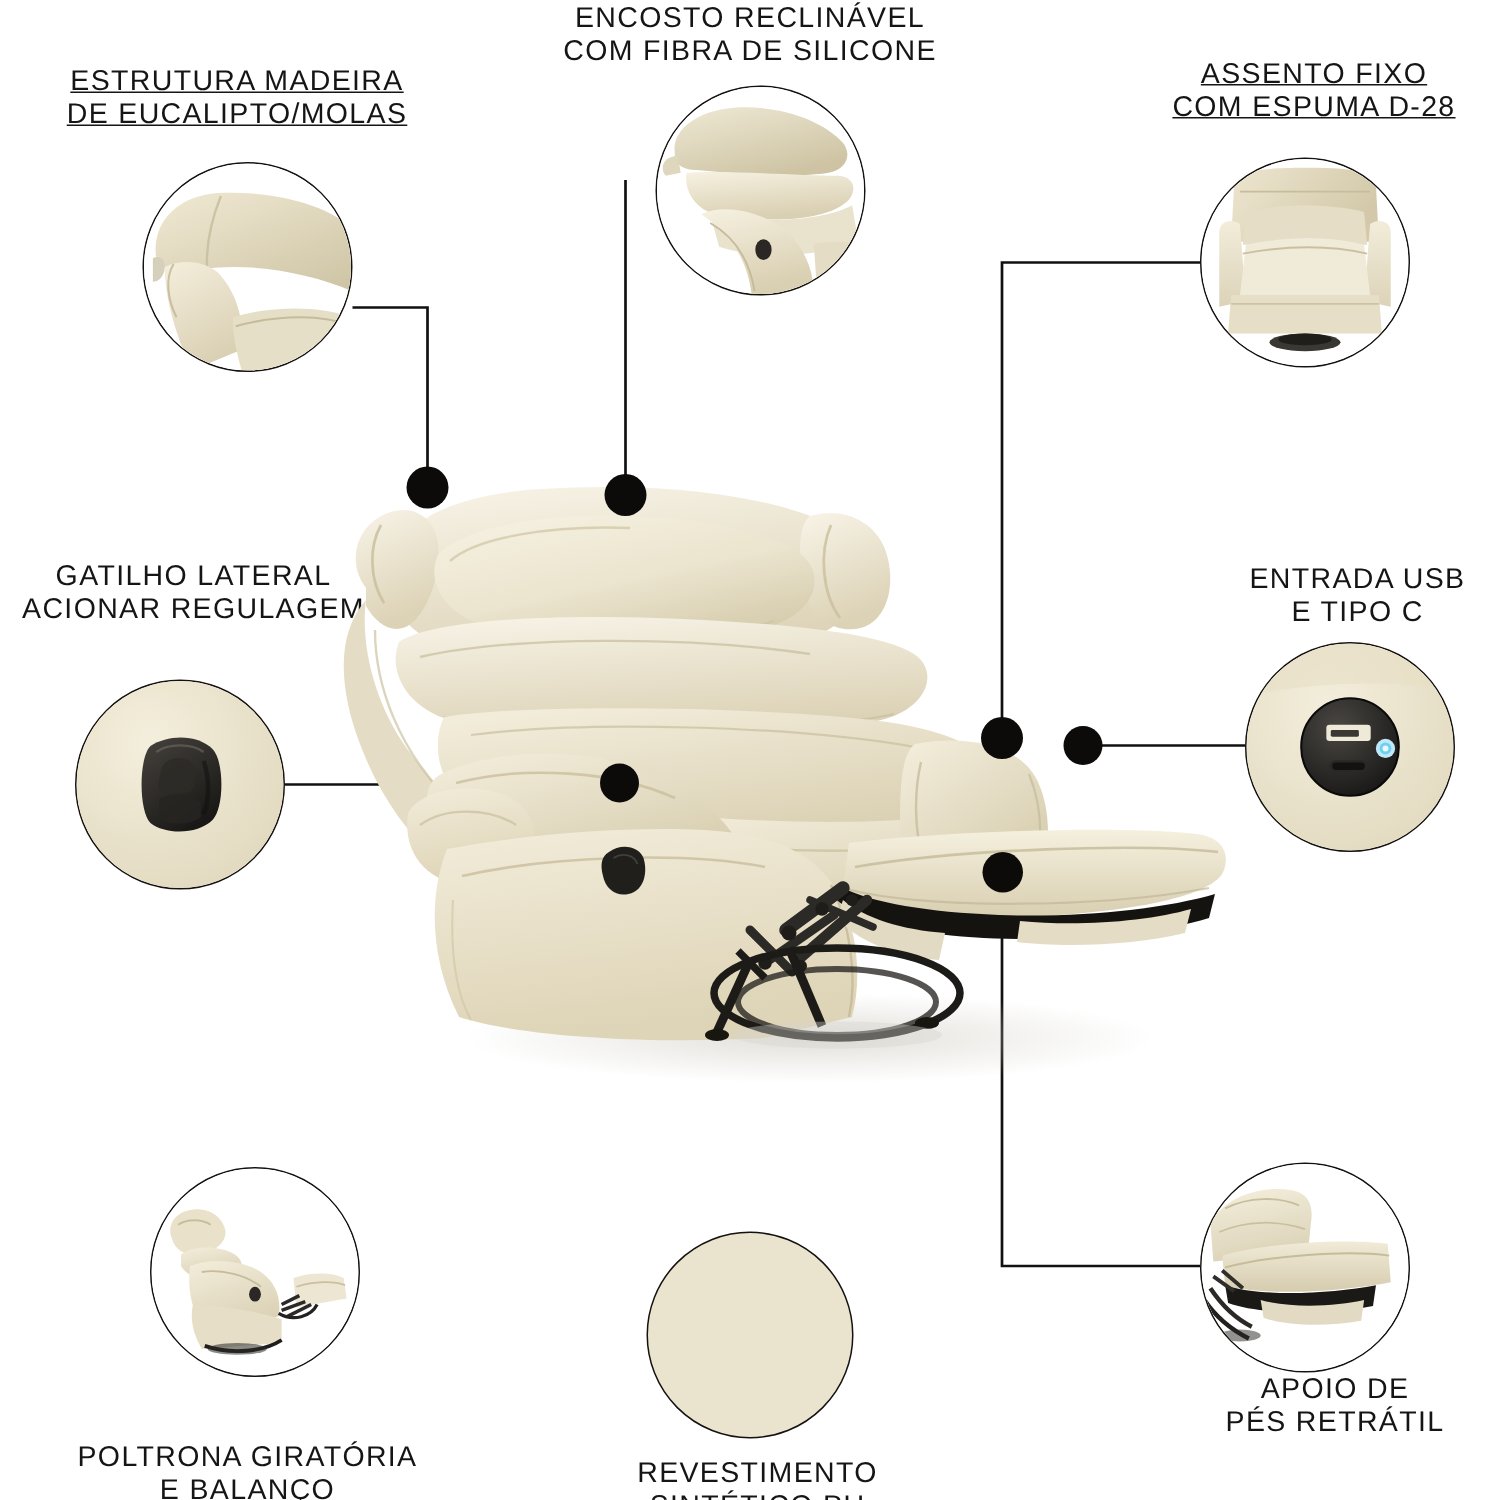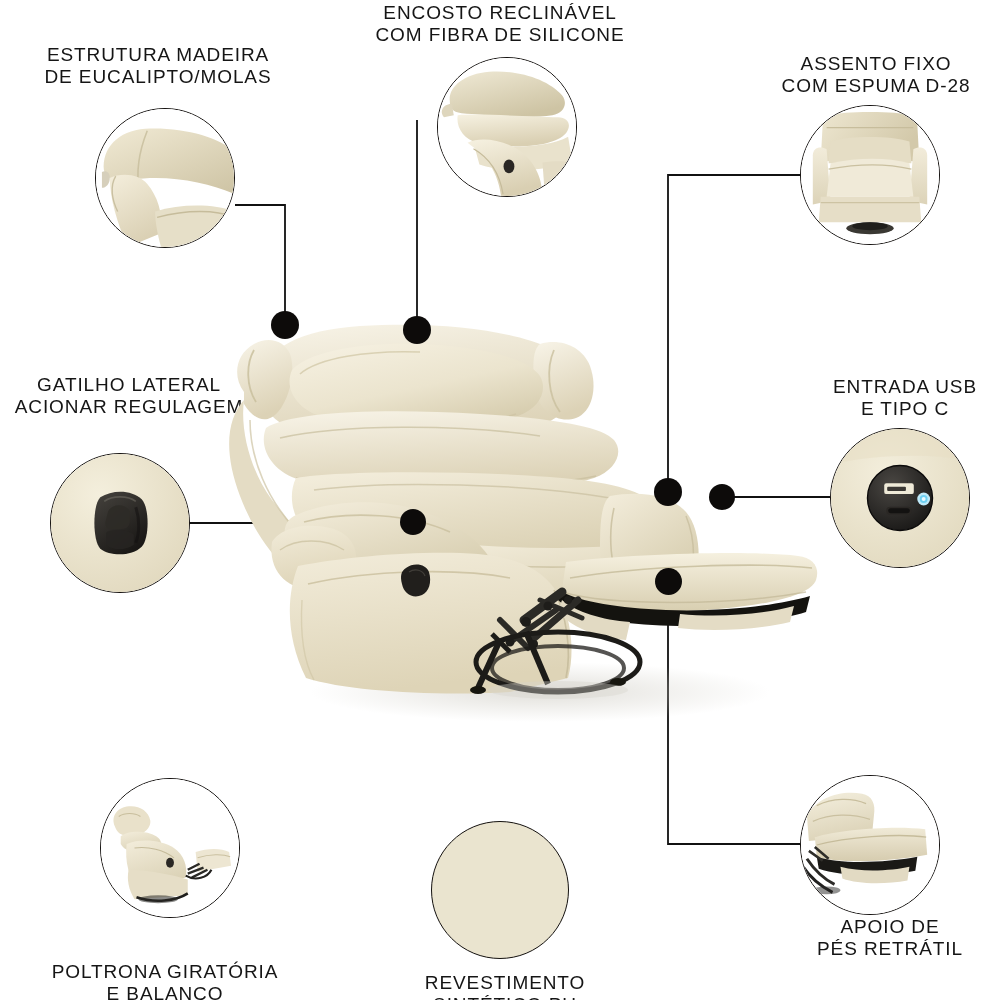--- a/index.html
+++ b/index.html
@@ -71,27 +71,27 @@
       <path d="M 800,175 L 668,175 L 668,492"></path>
 
       <path d="M 190,523 L 412,523"></path>
 
       <path d="M 830,497 L 722,497"></path>
 
       <path d="M 668,582 L 668,844 L 800,844"></path>
     </g>
   </svg>
 
-  <div class="label" style="left:18px; top:44px; width:280px;">ESTRUTURA MADEIRA
+  <div class="label" style="left:18px; top:44px; width:280px;text-decoration:underline;">ESTRUTURA MADEIRA
 DE EUCALIPTO/MOLAS</div>
 
   <div class="label" style="left:355px; top:2px; width:290px;">ENCOSTO RECLINÁVEL
 COM FIBRA DE SILICONE</div>
 
-  <div class="label" style="left:760px; top:53px; width:232px;">ASSENTO FIXO
+  <div class="label" style="left:760px; top:39px; width:232px;text-decoration:underline;">ASSENTO FIXO
 COM ESPUMA D-28</div>
 
   <div class="label" style="left:4px; top:374px; width:250px;">GATILHO LATERAL
 ACIONAR REGULAGEM</div>
 
   <div class="label" style="left:810px; top:376px; width:190px;text-align:center;">ENTRADA USB
 E TIPO C</div>
 
   <div class="label" style="left:40px; top:944px; width:250px;margin-top:17px;">POLTRONA GIRATÓRIA
 E BALANÇO</div>

